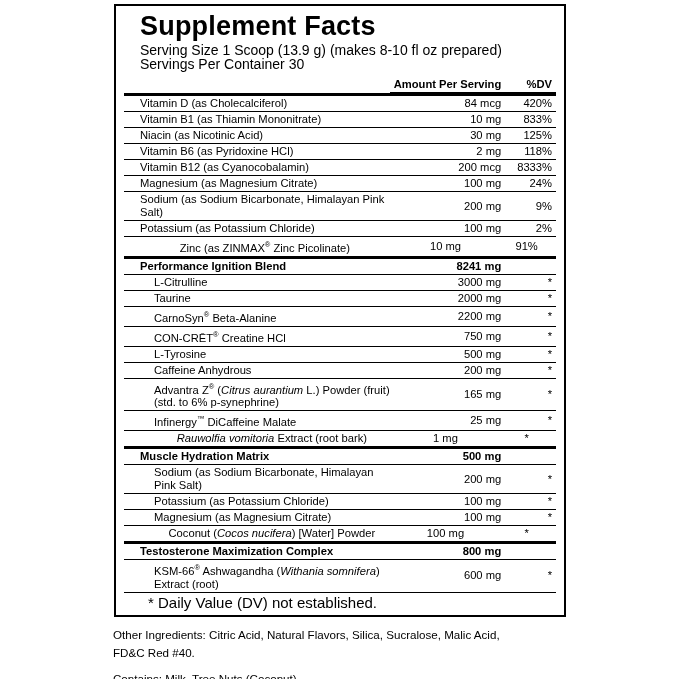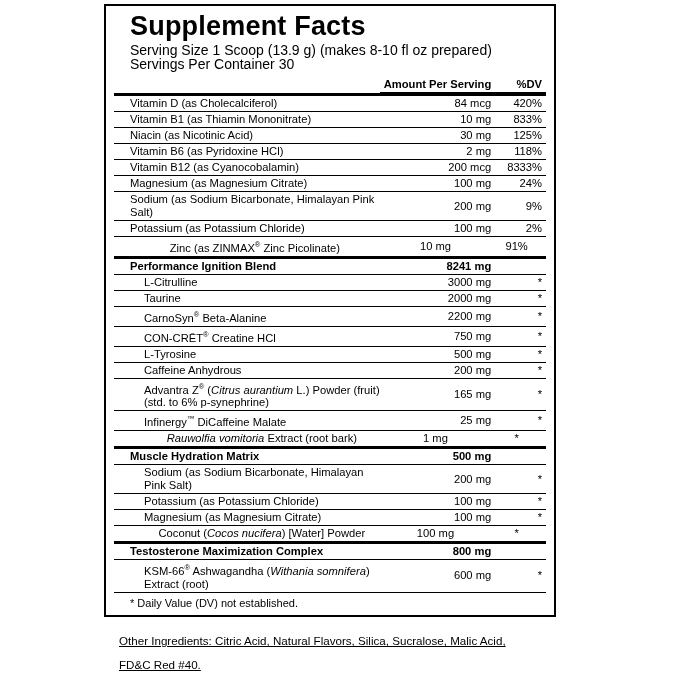--- a/index.html
+++ b/index.html
@@ -15,21 +15,21 @@
     overflow: hidden;
   }
   #page {
     position: relative;
     width: 679px;
     height: 679px;
     box-sizing: border-box;
   }
   .panel {
     position: absolute;
-    left: 104px;
+    left: 114px;
     top: 4px;
     width: 452px;
     box-sizing: border-box;
     border: 2px solid #000;
     background: #fff;
     padding: 6px 8px 4px 8px;
   }
   .title {
     font-size: 27px;
     font-weight: bold;
@@ -64,34 +64,34 @@
   tr.line td { border-bottom: 1px solid #000; }
   tr.thickline td { border-bottom: 3px solid #000; text-align: center; }
 
   .indent1 { padding-left: 30px !important; }
   .bold { font-weight: bold; }
   .italic { font-style: italic; }
   .sup { font-size: 7.5px; vertical-align: super; }
   .star { letter-spacing: 0; }
 
   .footnote {
-    font-size: 11px;
-    margin: 3px 0 1px 16px;
+    font-size: 15px;
+    margin: 3px 0 1px 24px;
     line-height: 14px;
   }
 
   .below {
     position: absolute;
     left: 112px;
     top: 625px;
     width: 470px;
     font-size: 11.6px;
     line-height: 17px;
   }
-  .below p { margin: 7px; text-decoration: underline; }
+  .below p { margin: 1px; }
   .below .gap { height: 7px; }
 </style>
 </head>
 <body>
 
 <div id="page">
 
   <div class="panel">
 
     <div class="title">Supplement Facts</div>

